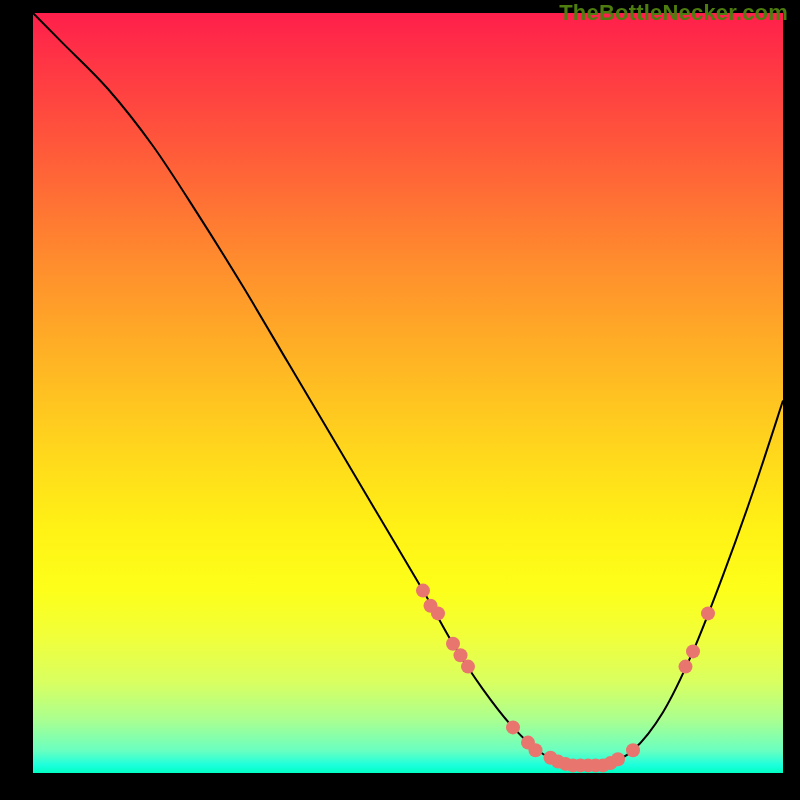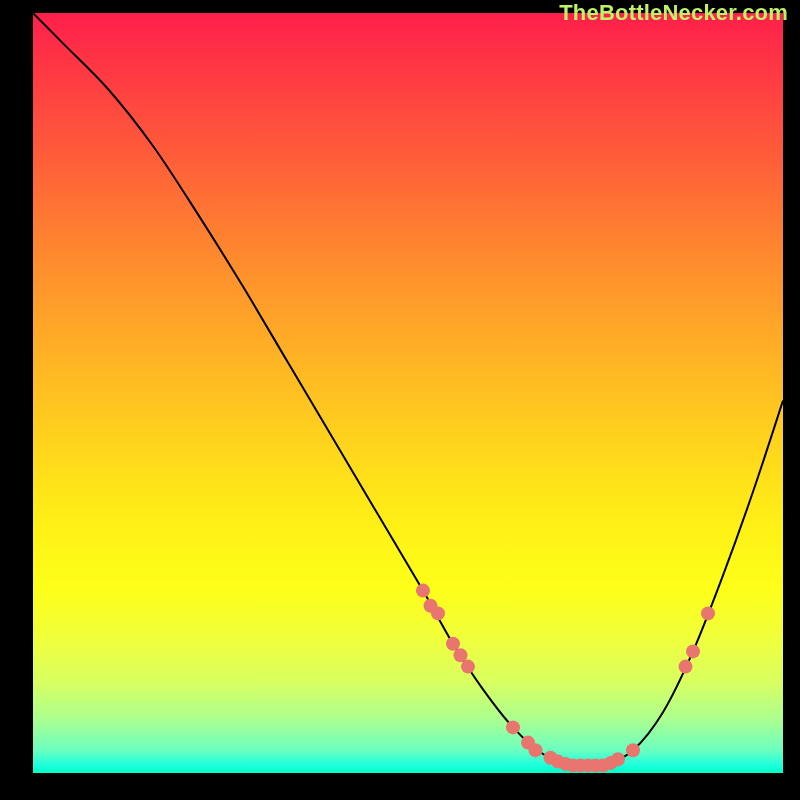--- a/index.html
+++ b/index.html
@@ -47,21 +47,21 @@
     width: 750px;
     height: 760px;
   }
   .watermark {
     position: absolute;
     top: 0;
     right: 12px;
     font-family: Arial, Helvetica, sans-serif;
     font-size: 22px;
     font-weight: 600;
-    color: #bef264;
+    color: #4d7c0f;
     letter-spacing: 0.2px;
   }
 </style>
 </head>
 <body>
 
 <div class="chart-container">
   <div class="plot-bg"></div>
   <svg class="svg-layer" viewBox="0 0 750 760">
     <path id="curve-path" fill="none" stroke="#000000" stroke-width="2" d="M0,0 C5,5.066666666666663 17.5,17.733333333333313 30,30.399999999999977 C42.5,43.06666666666664 60,58.89999999999999 75,76 C90,93.10000000000001 105,112.10000000000001 120,133 C135,153.9 150,177.96666666666664 165,201.39999999999998 C180,224.83333333333331 195.00000000000003,248.89999999999998 210.00000000000003,273.59999999999997 C225.00000000000003,298.29999999999995 240.00000000000003,324.26666666666665 255.00000000000003,349.59999999999997 C270,374.9333333333333 285,400.2666666666667 300,425.6 C315,450.93333333333334 330,476.26666666666665 345,501.59999999999997 C360,526.9333333333333 377.5,556.0666666666667 390,577.6 C402.5,599.1333333333333 410.00000000000006,614.3333333333333 420.00000000000006,630.8 C430.00000000000006,647.2666666666667 440,662.4666666666667 450,676.4 C460,690.3333333333333 470,703.6333333333333 480,714.4 C490,725.1666666666666 500.00000000000006,734.6666666666666 510.00000000000006,741 C520,747.3333333333334 530,750.5 540,752.4 C550,754.3 560,754.9333333333333 570,752.4 C580,749.8666666666667 590,746.0666666666667 600,737.2 C610,728.3333333333334 620,715.6666666666667 630,699.2 C640,682.7333333333333 650,661.2 660,638.4 C670,615.5999999999999 680,589 690,562.4 C700,535.8 710,507.93333333333334 720,478.8 C730,449.6666666666667 745,402.8 750,387.6"></path>

